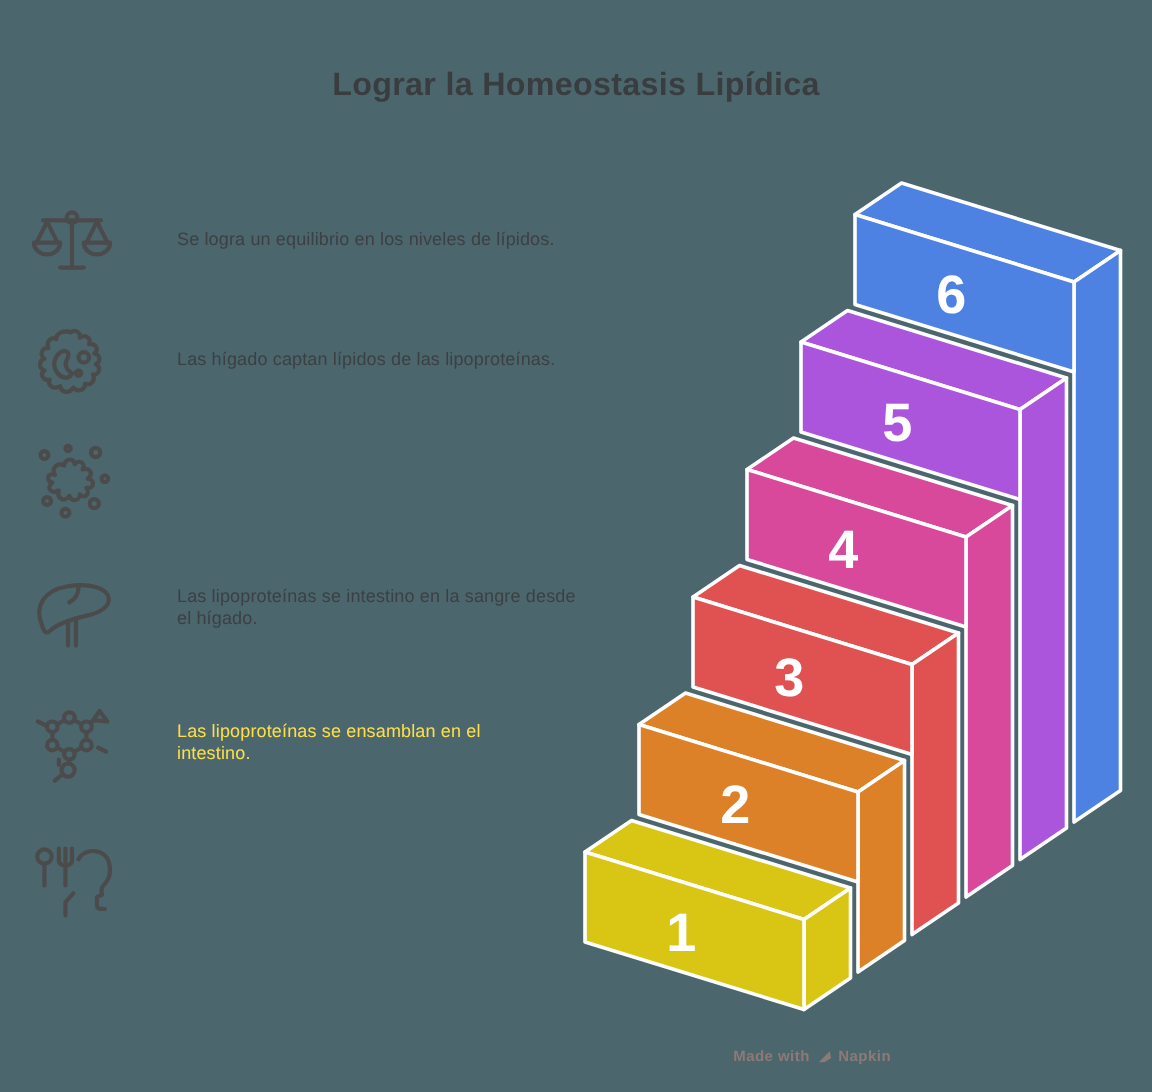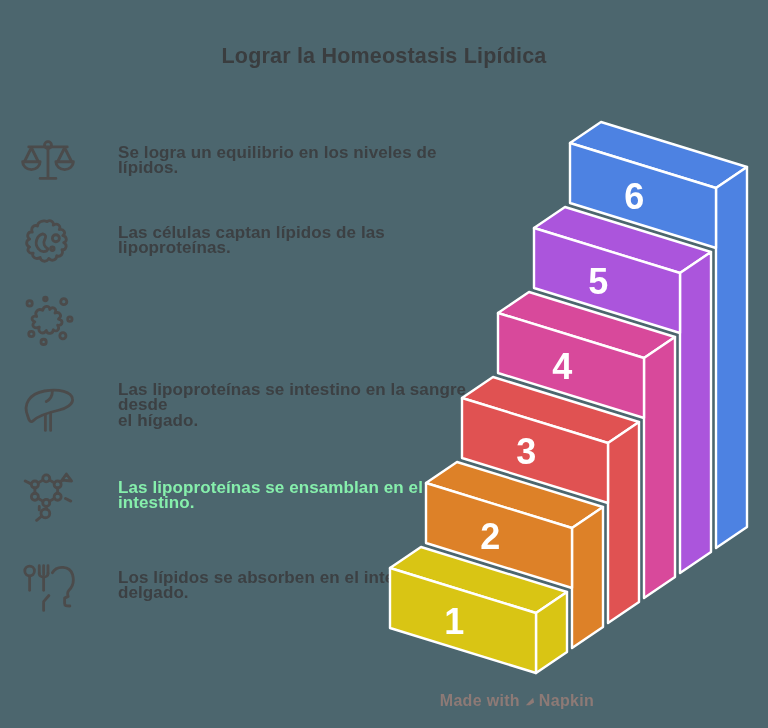--- a/index.html
+++ b/index.html
@@ -25,29 +25,29 @@
   .icon-box svg{width:56px;height:56px;display:block;}
   .icon-box svg *{
     fill:none;
     stroke:var(--icon-stroke,#4b4b4b);
     stroke-width:3.2;
     stroke-linecap:round;
     stroke-linejoin:round;
   }
   .item p{
     margin:0;width:372px;
-    font-size:17px;font-weight:bold;line-height:15.5px;
+    font-size:12px;font-weight:normal;line-height:15.5px;
     letter-spacing:.1px;
     white-space:pre-line;
   }
   #stairs-svg{position:absolute;left:0;top:0;}
   .watermark{
     position:absolute;right:26px;bottom:18px;
     display:flex;align-items:center;gap:4px;
-    font-size:16px;font-weight:bold;letter-spacing:.3px;
+    font-size:10px;font-weight:bold;letter-spacing:.3px;
   }
   .watermark svg{display:block;}
 </style>
 </head>
 <body style="background: rgb(76, 102, 110); --icon-stroke: #4b4b4b;">
 
 <div class="canvas">
 
   <h1 class="page-title" style="color: rgb(58, 61, 63);">Lograr la Homeostasis Lipídica</h1>
 
@@ -71,21 +71,21 @@
 
     <div class="item" style="top:212px">
       <div class="icon-box">
         <svg viewBox="0 0 64 64">
           <path d="M31 11 C35 8 39 12 38 15 C43 12 47 16 45 20 C50 19 53 24 49 27 C54 28 54 34 50 35 C55 38 52 44 48 43 C50 48 46 52 42 50 C42 55 36 57 33 53 C30 58 24 57 23 52 C18 55 13 51 15 47 C10 48 7 43 11 40 C6 38 7 32 11 31 C7 28 9 22 14 23 C12 18 16 14 20 16 C20 11 27 9 31 11 Z"></path>
           <path d="M26 25 C19 27 16 36 21 42 C24 46 30 47 32 42 C28 40 26 36 28 32 C30 28 30 26 26 25 Z"></path>
           <circle cx="41" cy="30" r="4"></circle>
           <circle cx="37" cy="42" r="2"></circle>
         </svg>
       </div>
-      <p style="color: rgb(60, 64, 67);">Las células captan lípidos de las lipoproteínas.</p>
+      <p style="color: rgb(60, 64, 67);">Las hígado captan lípidos de las lipoproteínas.</p>
     </div>
 
     <div class="item" style="top:292px">
       <div class="icon-box">
         <svg viewBox="0 0 64 64">
           <path d="M26 21 C27 15 34 15 34 20 C37 16 43 19 40 24 C45 22 49 27 44 31 C50 32 49 39 43 38 C46 42 42 47 38 43 C38 48 31 49 30 44 C27 49 20 47 22 40 C16 43 12 38 17 34 C12 33 13 26 19 28 C16 23 21 18 26 21 Z"></path>
           <circle cx="11" cy="13" r="3"></circle>
           <circle cx="29" cy="8" r="2"></circle>
           <circle cx="50" cy="11" r="3.5"></circle>
           <circle cx="57" cy="31" r="2.5"></circle>
@@ -118,38 +118,36 @@
           <circle cx="17" cy="34" r="4"></circle>
           <circle cx="17" cy="20" r="4"></circle>
           <path d="M34 15 L39 18 M43 24 V30 M39 36 L34 39 M26 39 L21 36 M17 30 V24 M21 18 L26 15"></path>
           <path d="M53 8 L59 16 L48 15 Z"></path>
           <path d="M46 17 L49 15"></path>
           <circle cx="29" cy="53" r="5"></circle>
           <path d="M30 45 V48 M25 56 L19 61"></path>
           <path d="M6 16 L12 19 M52 36 L58 39 M22 45 L22 49"></path>
         </svg>
       </div>
-      <p style="color: #86efac;">Las lipoproteínas se ensamblan en el
+      <p style="color: #fde047;">Las lipoproteínas se ensamblan en el
 intestino.</p>
     </div>
 
     <div class="item" style="top:557px">
       <div class="icon-box">
         <svg viewBox="0 0 64 64">
           <circle cx="11" cy="16" r="5.5"></circle>
           <path d="M11 22 V38"></path>
           <path d="M22 10 V19 M27 10 V20 M32 10 V19"></path>
           <path d="M22 19 C22 24 32 24 32 19"></path>
           <path d="M27 23 V38"></path>
           <path d="M37 18 C42 9 57 10 60 20 C62 27 61 33 56 38 C54 40 54 42 55 45 L51 47 L51 53 C51 56 53 56 57 56"></path>
           <path d="M33 44 L27 51 L27 61"></path>
         </svg>
       </div>
-      <p style="color: rgb(60, 64, 67);">Los lípidos se absorben en el intestino
-delgado.</p>
     </div>
 
   </div>
 
   <svg id="stairs-svg" width="768" height="728" viewBox="0 0 768 728">
       <polygon points="570,143 601,122 747,167 716,188" fill="#4d82e2" stroke="#ffffff" stroke-width="2.4" stroke-linejoin="round"></polygon>
       <polygon points="716,188 747,167 747,527 716,548" fill="#4d82e2" stroke="#ffffff" stroke-width="2.4" stroke-linejoin="round"></polygon>
       <polygon points="570,143 716,188 716,248 570,203" fill="#4d82e2" stroke="#ffffff" stroke-width="2.4" stroke-linejoin="round"></polygon>
       <text x="634.24" y="208.8" fill="#ffffff" text-anchor="middle" font-family="&quot;Liberation Sans&quot;, sans-serif" font-size="36" font-weight="bold">6</text>
       <polygon points="534,228 565,207 711,252 680,273" fill="#ab55dc" stroke="#ffffff" stroke-width="2.4" stroke-linejoin="round"></polygon>

